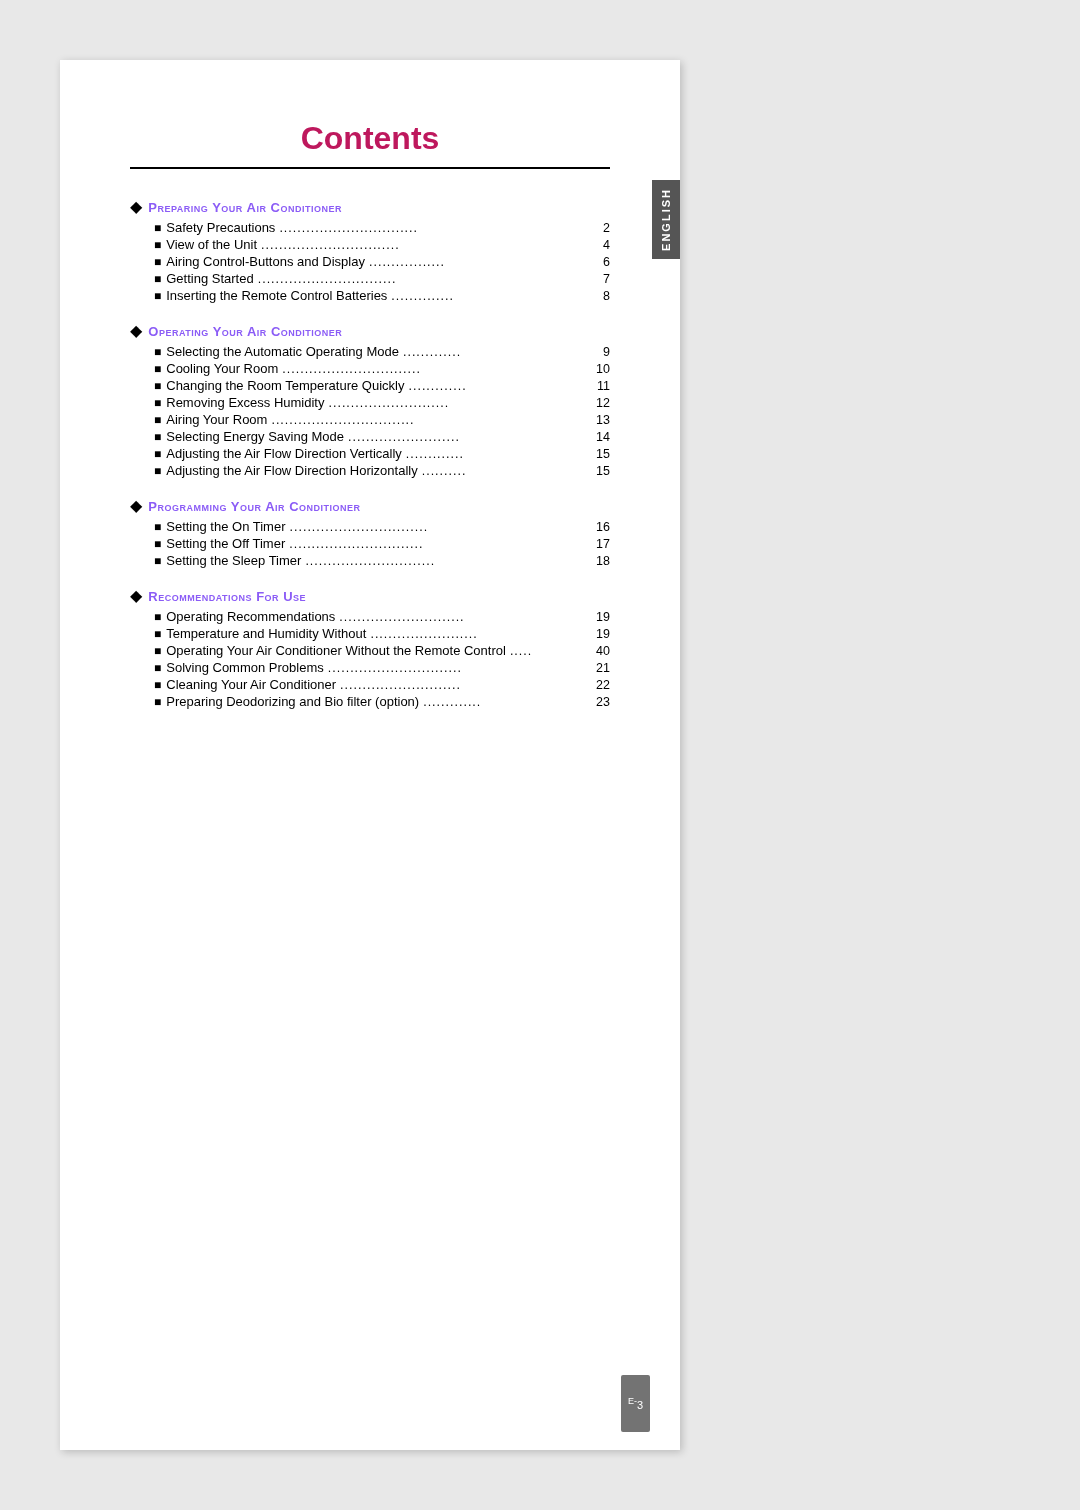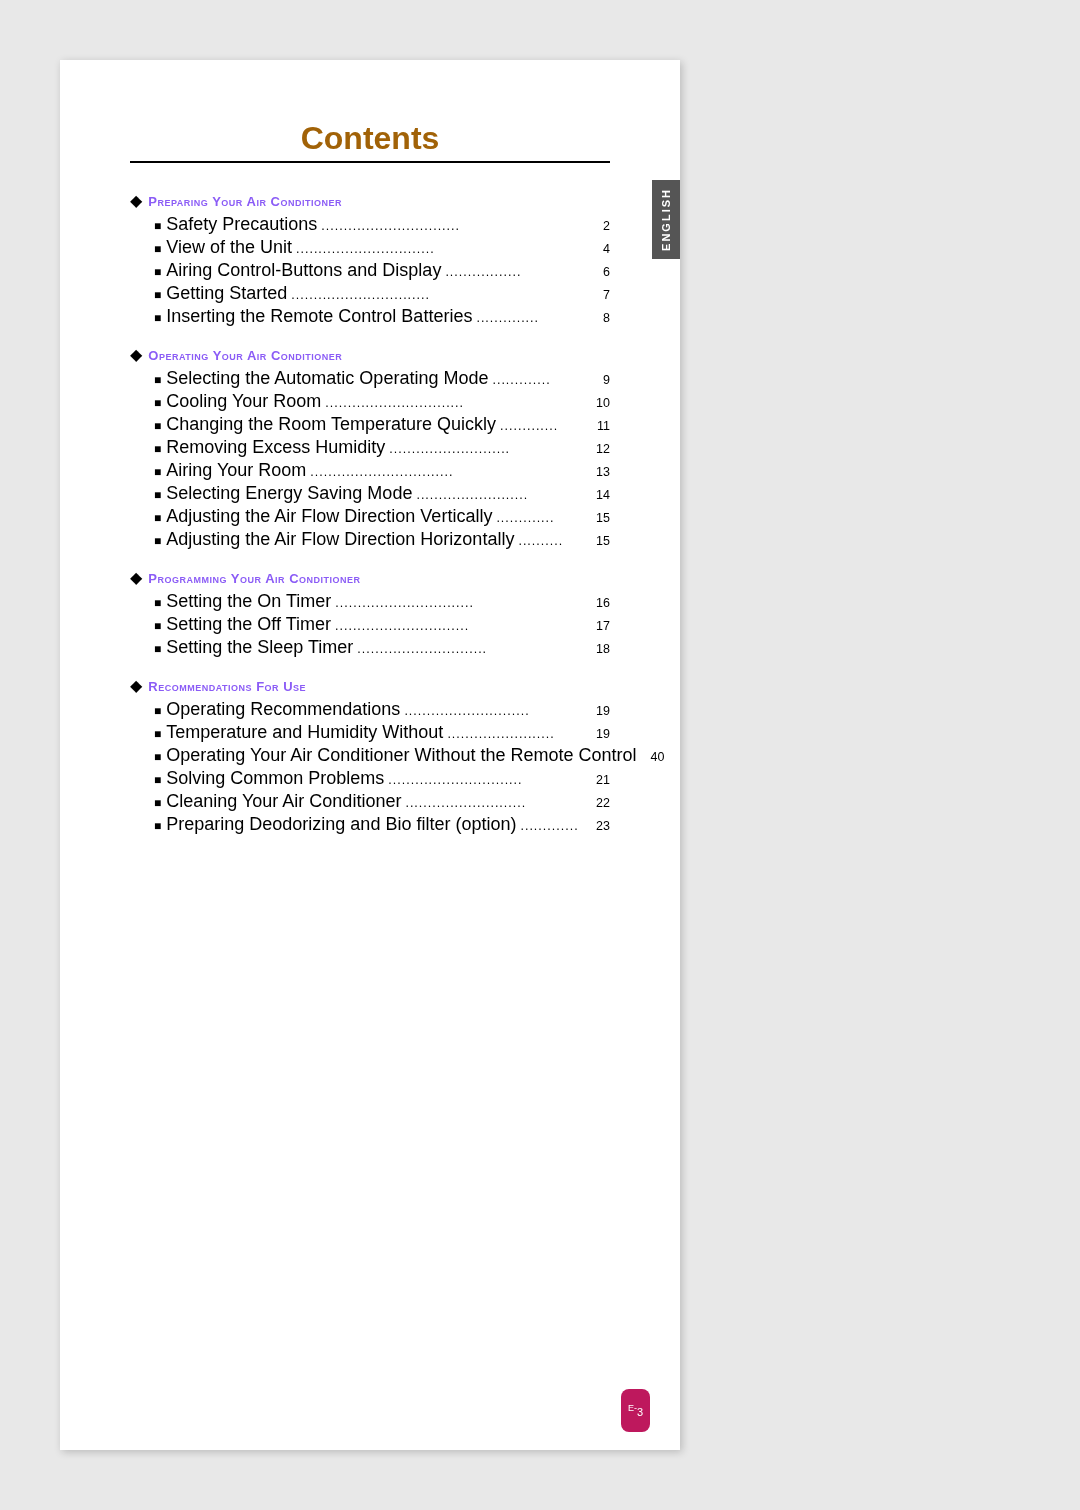--- a/index.html
+++ b/index.html
@@ -46,22 +46,22 @@
     }
 
     .content-area {
       padding: 60px 70px 40px 70px;
     }
 
     h1.title {
       text-align: center;
       font-size: 32px;
       font-weight: bold;
-      margin-bottom: 4px;
-      color: #a16207;
+      margin-bottom: 10px;
+      color: #be185d;
     }
 
     .title-rule {
       border: none;
       border-top: 2px solid #000;
       margin-bottom: 28px;
     }
 
     .section-header {
       display: flex;
@@ -93,21 +93,21 @@
     }
 
     .toc-item-bullet {
       font-size: 12px;
       margin-right: 5px;
       flex-shrink: 0;
       color: #000;
     }
 
     .toc-item-text {
-      font-size: 18px;
+      font-size: 13px;
       color: #000;
       white-space: nowrap;
     }
 
     .toc-dots {
       flex: 1;
       font-size: 12.5px;
       color: #000;
       overflow: hidden;
       margin: 0 4px;
@@ -119,25 +119,25 @@
       color: #000;
       flex-shrink: 0;
       min-width: 20px;
       text-align: right;
     }
 
     .page-number-badge {
       position: absolute;
       bottom: 18px;
       right: 30px;
-      background: #be185d;
+      background: #737373;
       color: white;
       font-size: 11px;
-      padding: 14px 7px;
-      border-radius: 8px;
+      padding: 21px 7px;
+      border-radius: 2px;
     }
 
     .page-number-badge .e-prefix {
       font-size: 9px;
       vertical-align: super;
     }
   </style>
 </head>
 <body>
 

